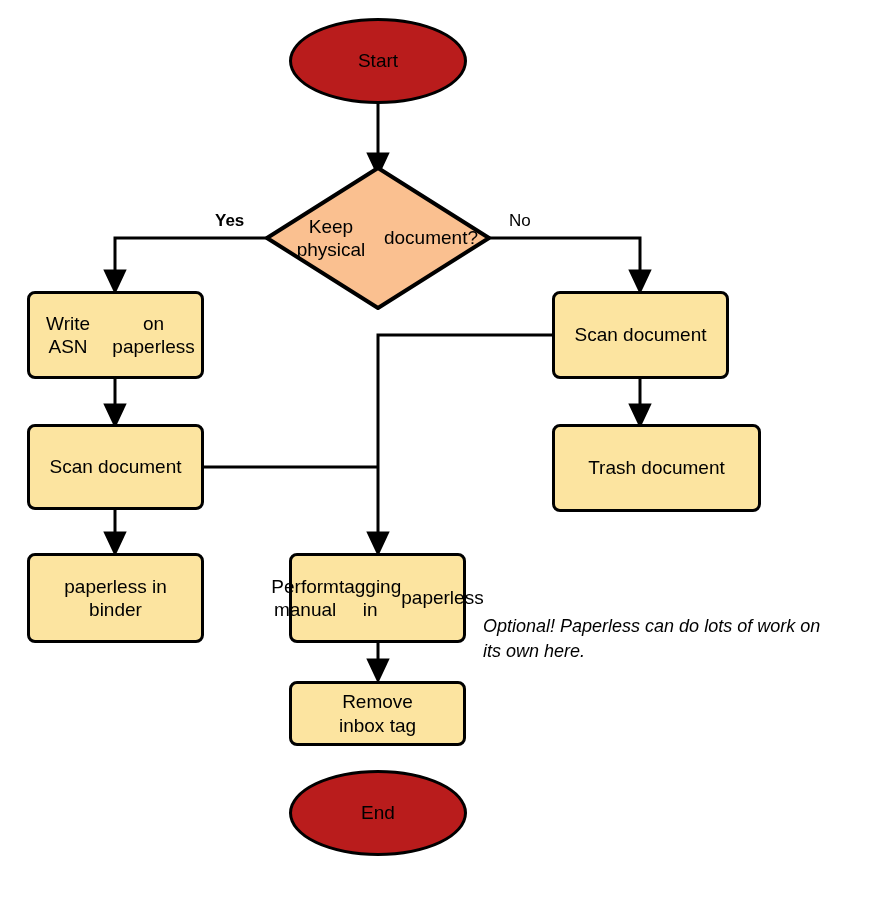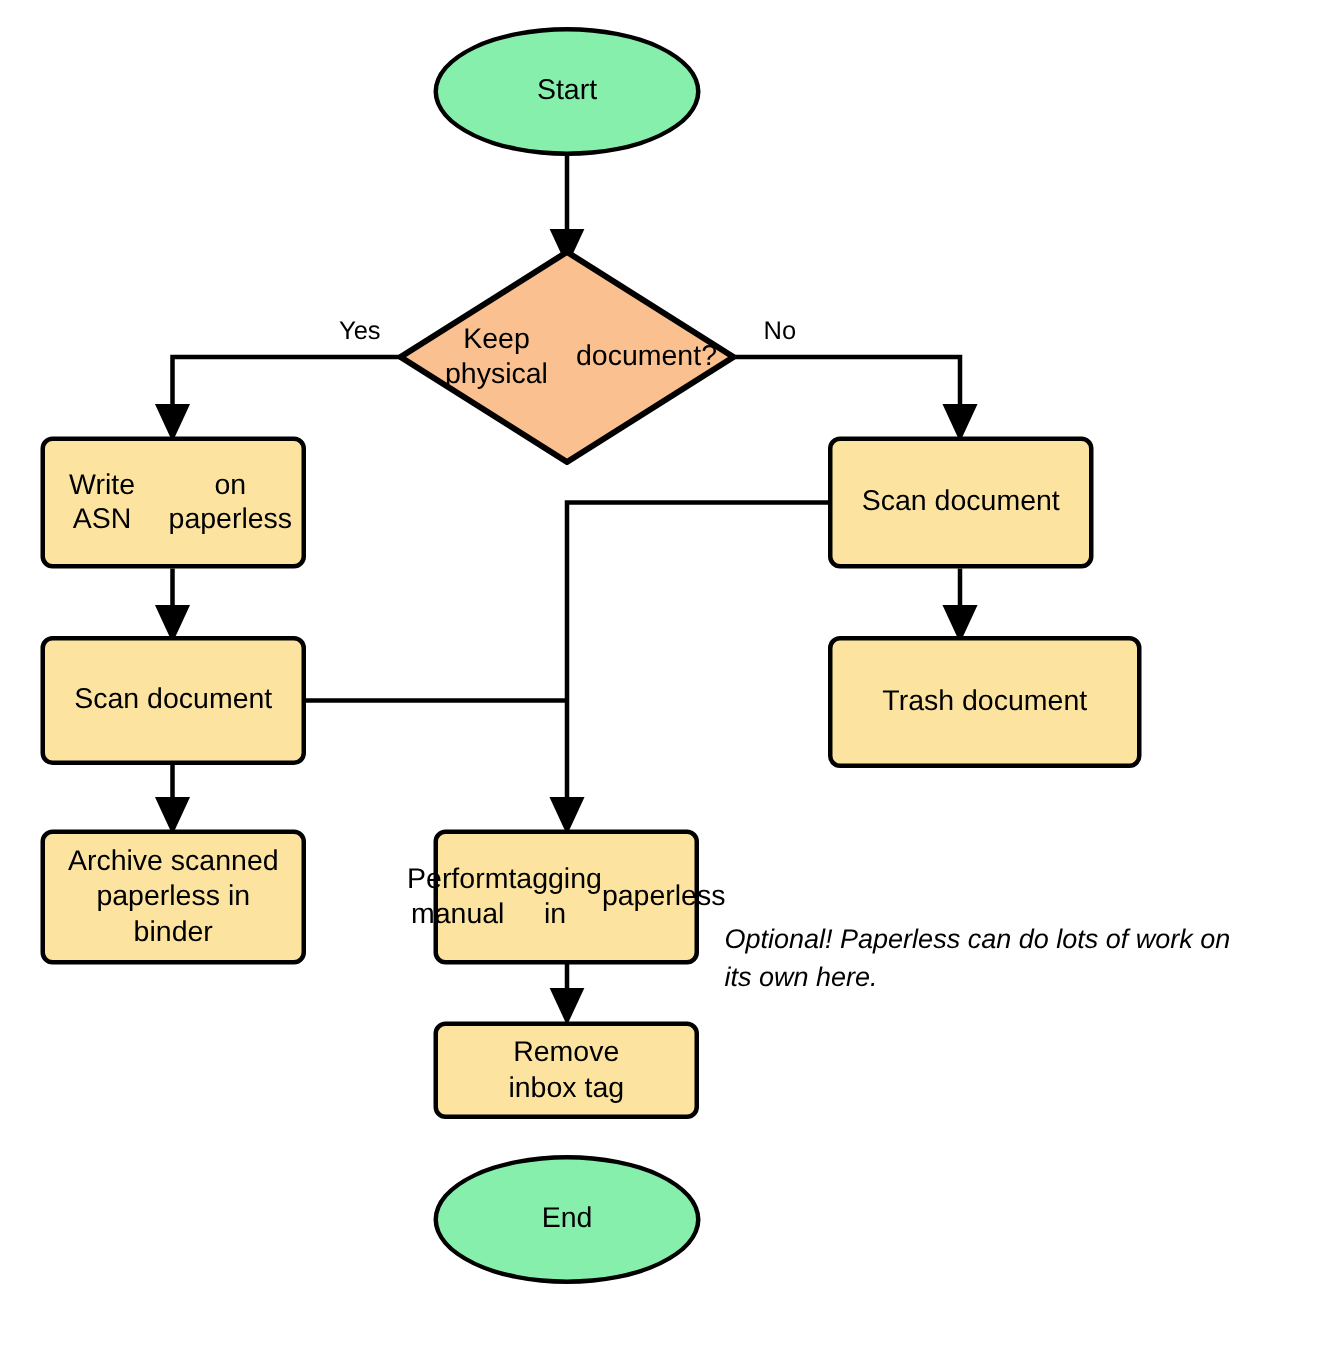--- a/index.html
+++ b/index.html
@@ -4,21 +4,21 @@
 <style>
   html,body{margin:0;padding:0;background:#ffffff;}
   body{width:888px;height:907px;position:relative;overflow:hidden;
        font-family:"Liberation Sans",sans-serif;color:#000;}
   #stage{position:absolute;left:0;top:0;width:888px;height:907px;}
   svg#wires{position:absolute;left:0;top:0;width:888px;height:907px;}
   .node{position:absolute;box-sizing:border-box;display:flex;align-items:center;
         justify-content:center;text-align:center;line-height:1.22;}
   .proc{border:3px solid #000;border-radius:8px;background:#FCE4A0;
         font-size:19px;}
-  .term{background:#86efac;border:3px solid #000;border-radius:50%;font-size:19px;}
+  .term{background:#b91c1c;border:3px solid #000;border-radius:50%;font-size:19px;}
   .diamond-txt{position:absolute;display:flex;align-items:center;justify-content:center;
                text-align:center;font-size:19px;line-height:1.22;}
   .edge-label{position:absolute;font-size:17px;white-space:nowrap;}
   .note{position:absolute;font-size:18px;font-style:italic;line-height:1.35;
         white-space:pre-line;}
 </style>
 </head>
 <body>
 
 <div id="stage">
@@ -55,38 +55,37 @@
 
   <div class="node term" style="left:289px;top:18px;width:178px;height:86px;">
     <span>Start</span>
   </div>
 
   <div class="diamond-txt" style="left:278px;top:206px;width:200px;height:64px;flex-direction:row;">
     <span>Keep physical</span>
     <span>document?</span>
   </div>
 
-  <div class="edge-label" style="left:226px;top:211px;">
+  <div class="edge-label" style="left:215px;top:211px;font-weight:bold;">
     <span>Yes</span>
   </div>
   <div class="edge-label" style="left:509px;top:211px;">
     <span>No</span>
   </div>
 
   <div class="node proc" style="left:27px;top:291px;width:177px;height:88px;flex-direction:row;">
     <span>Write ASN</span>
     <span>on paperless</span>
   </div>
 
   <div class="node proc" style="left:27px;top:424px;width:177px;height:86px;">
     <span>Scan document</span>
   </div>
 
   <div class="node proc" style="left:27px;top:553px;width:177px;height:90px;flex-direction:column;">
-    <span>Archive scanned</span>
     <span>paperless in</span>
     <span>binder</span>
   </div>
 
   <div class="node proc" style="left:552px;top:291px;width:177px;height:88px;">
     <span>Scan document</span>
   </div>
 
   <div class="node proc" style="left:552px;top:424px;width:209px;height:88px;">
     <span>Trash document</span>

